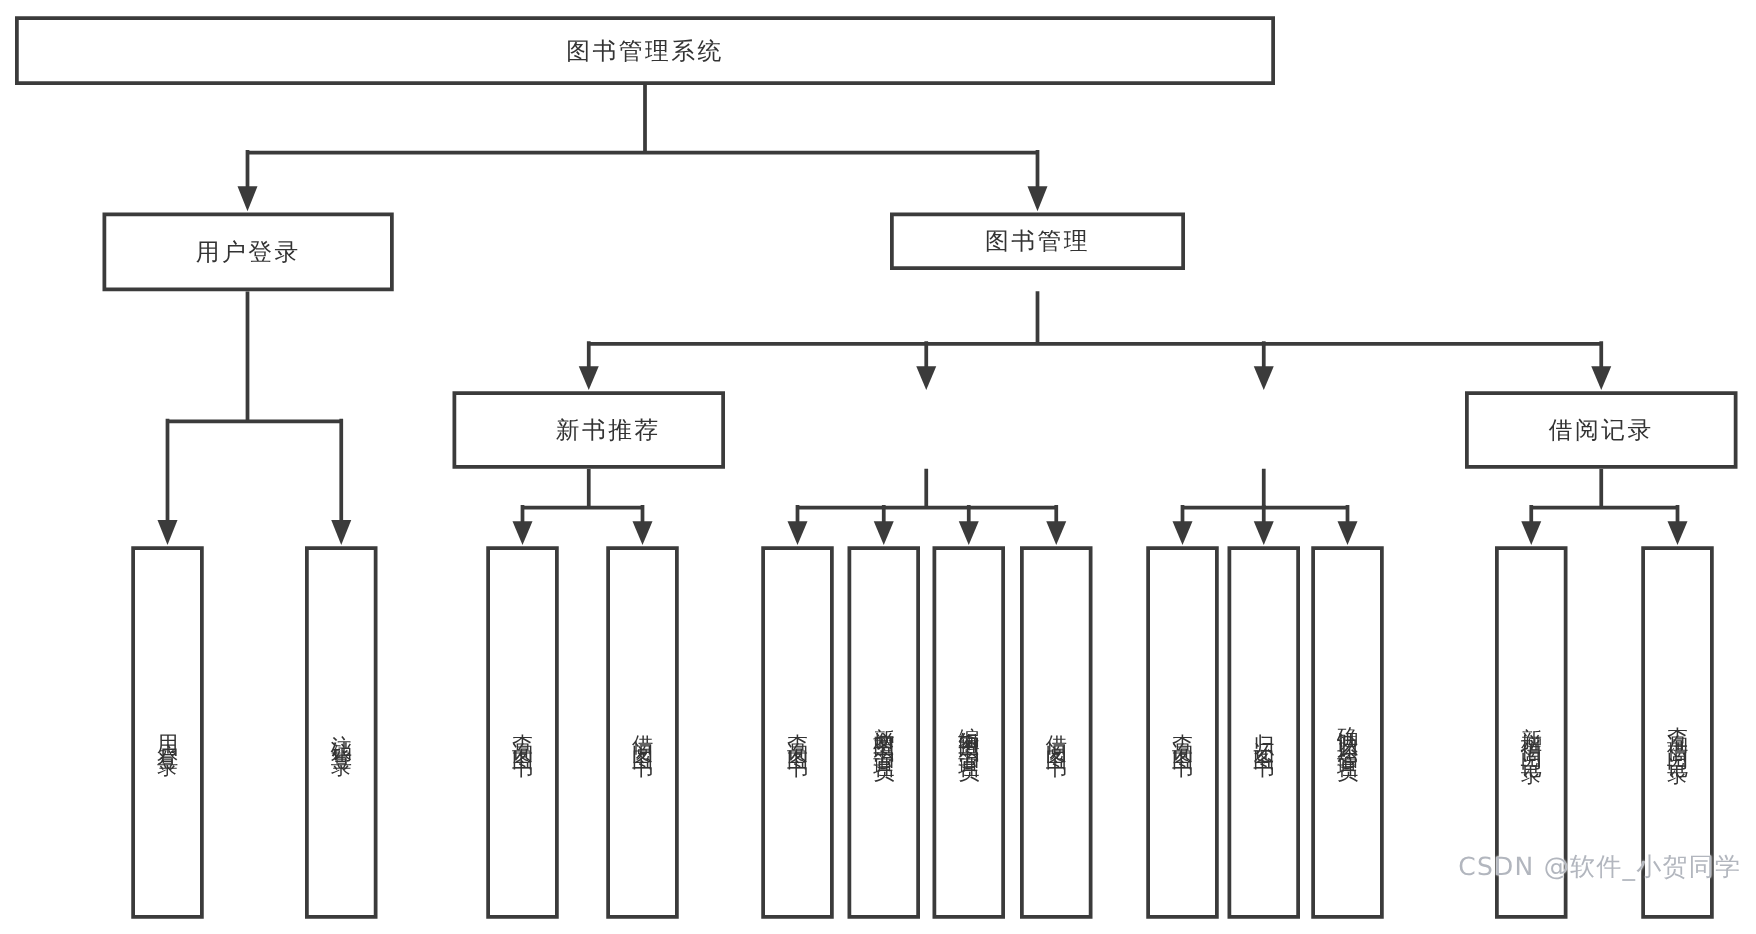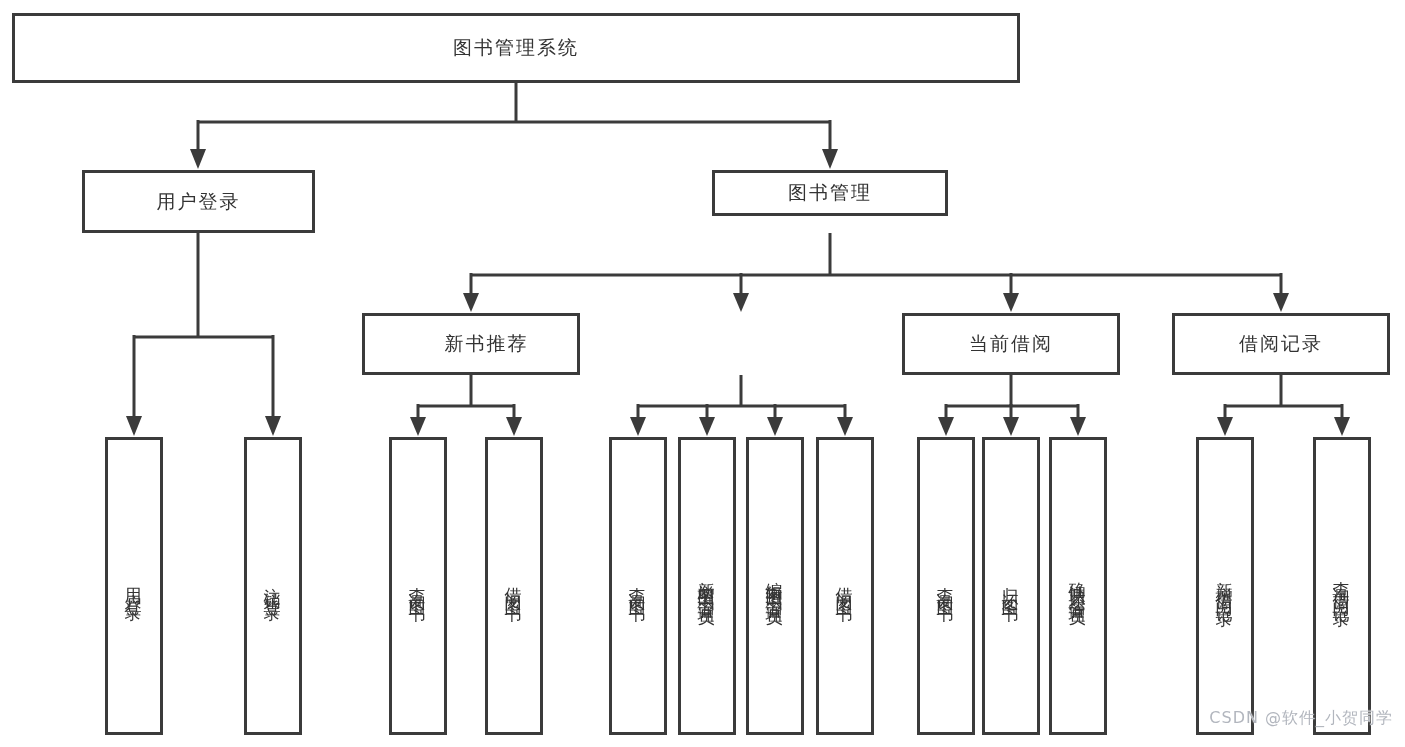--- a/index.html
+++ b/index.html
@@ -28,21 +28,21 @@
     box-sizing:border-box;
     border:3px solid var(--line-color);
     background:var(--bg-color);
     display:flex;align-items:center;justify-content:center;
     color:var(--text-color);
   }
   .node.h{
     font-size:19px;
     letter-spacing:2px;
   }
-  .node.root{left:12px;top:13px;width:1008px;height:70px;}
+  .node.root{left:12px;top:13px;width:1008px;height:55px;}
   .node.lvl2-a{left:82px;top:170px;width:233px;height:63px;}
   .node.lvl2-b{left:712px;top:170px;width:236px;height:46px;}
   .node.lvl3{top:313px;width:218px;height:62px;}
   .node.lvl3-a{left:362px;padding-left:31px;}
   .node.lvl3-b{left:632px;}
   .node.lvl3-c{left:902px;}
   .node.lvl3-d{left:1172px;}
   .leaf{
     position:absolute;
     top:437px;width:58px;height:298px;
@@ -55,22 +55,22 @@
     writing-mode:vertical-rl;
     text-orientation:mixed;
     font-size:17px;
     letter-spacing:6px;
     color:var(--text-color);
     white-space:nowrap;
   }
   .leaf.tight .vtext{letter-spacing:4px;}
   .watermark{
     position:absolute;
-    right:12px;top:708px;
-    font-size:16px;
+    right:12px;top:680px;
+    font-size:20px;
     letter-spacing:1px;
     color:var(--watermark-color);
     text-shadow:0 0 2px #ffffff,0 0 1px #ffffff;
     z-index:5;
     white-space:nowrap;
   }
 </style>
 </head>
 <body>
 
@@ -145,21 +145,20 @@
       <polygon points="1334,417 1350,417 1342,436"></polygon>
     </g>
   </svg>
 
   <div class="node h root">图书管理系统</div>
 
   <div class="node h lvl2-a">用户登录</div>
   <div class="node h lvl2-b">图书管理</div>
 
   <div class="node h lvl3 lvl3-a">新书推荐</div>
-  <div class="node h lvl3 lvl3-c">当前借阅</div>
   <div class="node h lvl3 lvl3-d">借阅记录</div>
 
   <div class="leaf" style="left:105px">
     <span class="vtext">用户登录</span>
   </div>
   <div class="leaf" style="left:244px">
     <span class="vtext">注销登录</span>
   </div>
 
   <div class="leaf" style="left:389px">

